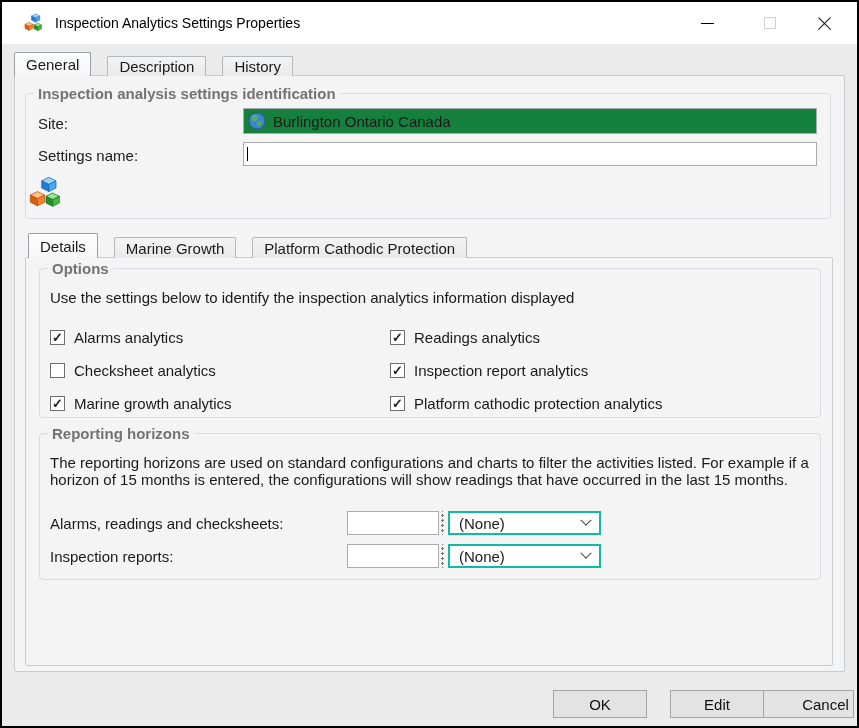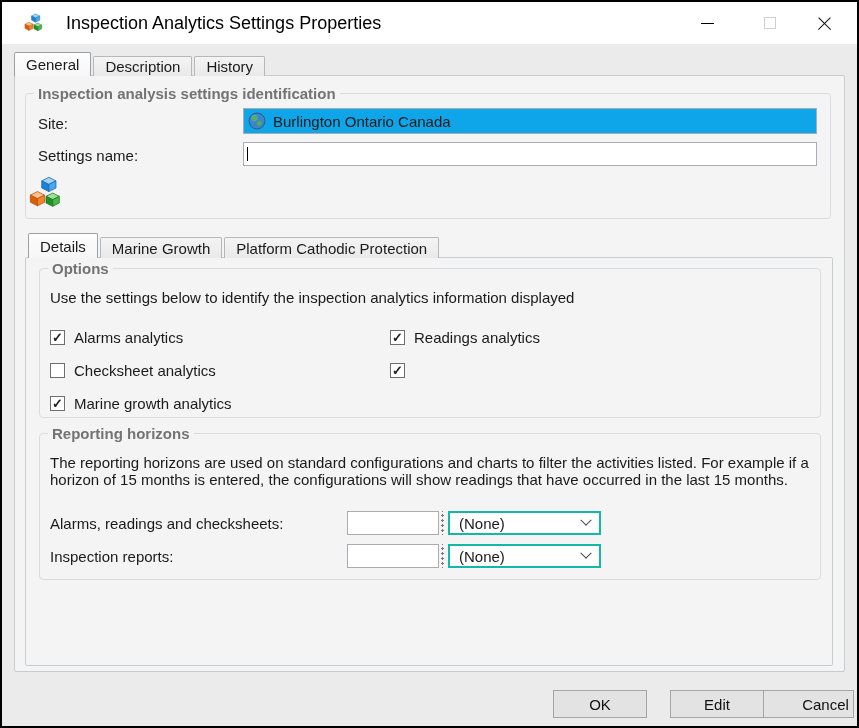--- a/index.html
+++ b/index.html
@@ -10,41 +10,41 @@
     position:relative; width:859px; height:728px;
     background:#ebebeb; border:2px solid #000; overflow:hidden;
   }
 
   
   .titlebar {
     position:absolute; left:0; top:0; right:0; height:42px;
     background:#fff; display:flex; align-items:center;
   }
   .titlebar .app-icon { margin-left:20px; width:24px; height:22px; }
-  .titlebar .title { margin-left:20px; font-size:18px; color:#000; }
+  .titlebar .title { margin-left:9px; font-size:14px; color:#000; }
   .win-btn { position:absolute; top:0; width:46px; height:42px;
     display:flex; align-items:center; justify-content:center; cursor:default; }
   .win-btn.min { left:682px; }
   .win-btn.max { left:745px; }
   .win-btn.close { left:799px; }
   .glyph-min { width:13px; height:1px; background:#000; }
   .glyph-max { width:12px; height:12px; border:1px solid #cfcfcf; background:#fff; }
   .glyph-close { position:relative; width:15px; height:15px; }
   .glyph-close i, .glyph-close b {
     position:absolute; left:-1px; top:7px; width:17px; height:1.4px; background:#111;
   }
   .glyph-close i { transform:rotate(45deg); }
   .glyph-close b { transform:rotate(-45deg); }
 
   
   .tabstrip { position:absolute; display:flex; align-items:flex-end; z-index:3; }
   .tab {
     display:inline-flex; align-items:center; padding:0 11px; height:20px;
     background:linear-gradient(#f4f4f5,#e9e9ea);
-    border:1px solid #b3b8bd; border-bottom:none; margin-right:2px;
+    border:1px solid #b3b8bd; border-bottom:none; margin-right:16px;
     border-radius:2px 2px 0 0; white-space:nowrap; cursor:default;
   }
   .tab.active {
     height:24px; background:linear-gradient(#fdfdfd,#f6f6f7);
     border-color:#9aa0a6; position:relative; z-index:4;
   }
   .outer-tabs { left:12px; top:50px; height:24px; }
   .inner-tabs { left:26px; top:231px; height:25px; }
   .inner-tabs .tab.active { height:25px; }
   .inner-tabs .tab { height:21px; }
@@ -69,21 +69,21 @@
   }
 
   .gb-ident  { left:23px; top:91px;  width:806px; height:126px; z-index:2; }
   .gb-opts   { left:13px; top:10px;  width:782px; height:150px; }
   .gb-report { left:13px; top:175px; width:782px; height:147px; }
 
   
   .field-label { position:absolute; color:#1a1a1a; }
   .site-field {
     position:absolute; left:217px; top:14px; width:574px; height:26px;
-    background:#0ea5e9; border:1px solid #a9adb3;
+    background:#15803d; border:1px solid #a9adb3;
     display:flex; align-items:center; gap:7px; padding-left:4px;
   }
   .textbox {
     position:absolute; background:#fff; border:1px solid #a9adb3;
   }
   .tb-name { left:217px; top:48px; width:574px; height:24px; }
   .caret { position:absolute; left:3px; top:4px; width:1px; height:14px; background:#000; }
 
   .btn {
     display:flex; align-items:center; justify-content:center;
@@ -254,20 +254,25 @@
         <div class="cb-row">
           <span class="cb checked"></span>
           <span>Marine growth analytics</span>
         </div>
         <div class="cb-row">
           <span class="cb checked"></span>
           <span>Readings analytics</span>
         </div>
         <div class="cb-row">
           <span class="cb checked"></span>
+          <span>Inspection report analytics</span>
+        </div>
+        <div class="cb-row">
+          <span class="cb checked"></span>
+          <span>Platform cathodic protection analytics</span>
         </div>
       </div>
     </div>
 
     <div class="groupbox gb-report">
       <span class="legend">Reporting horizons</span>
       <span class="gb-desc">The reporting horizons are used on standard configurations and charts to filter the activities listed.  For example if a horizon of 15 months is entered, the configurations will show readings that have occurred in the last 15 months.</span>
 
       <div class="hrow hrow-1">
         <span class="hlabel">Alarms, readings and checksheets:</span>

